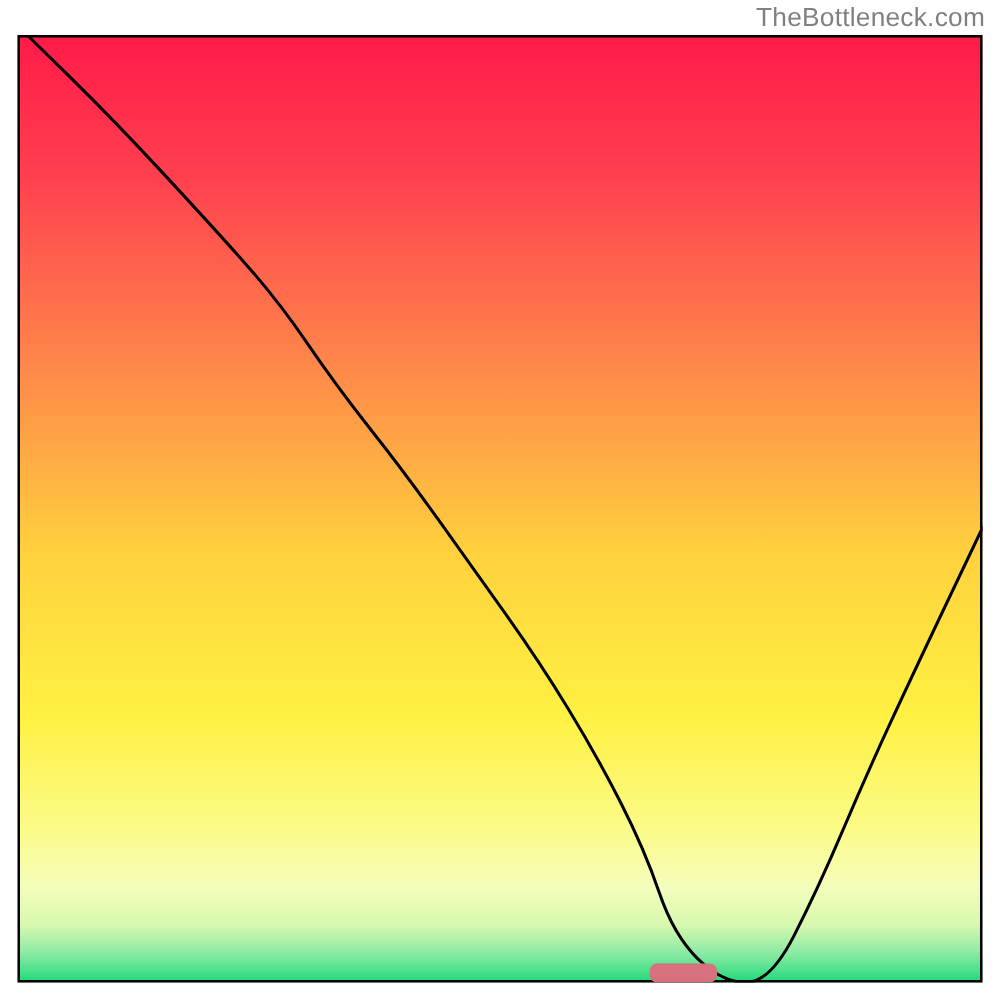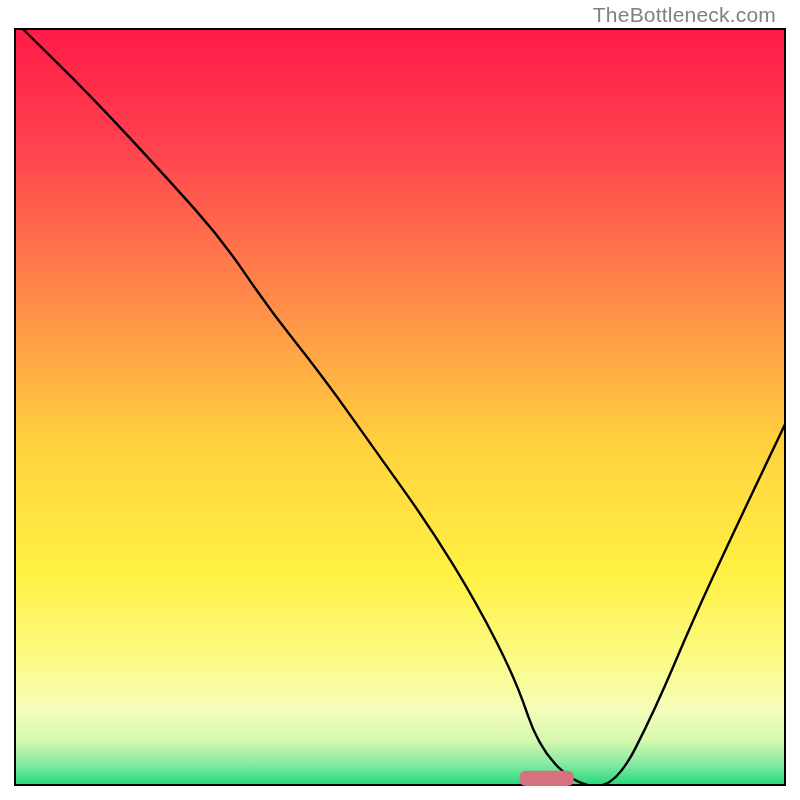--- a/index.html
+++ b/index.html
@@ -7,21 +7,21 @@
     padding: 0;
     width: 800px;
     height: 800px;
     background: #ffffff;
     font-family: Arial, Helvetica, sans-serif;
     position: relative;
   }
   .watermark {
     position: absolute;
     top: 3px;
-    right: 24px;
+    right: 12px;
     color: #808080;
     font-size: 21px;
     font-weight: 400;
     letter-spacing: 0.2px;
     z-index: 10;
   }
   .plot-wrap {
     position: absolute;
     left: 14px;
     top: 28px;

